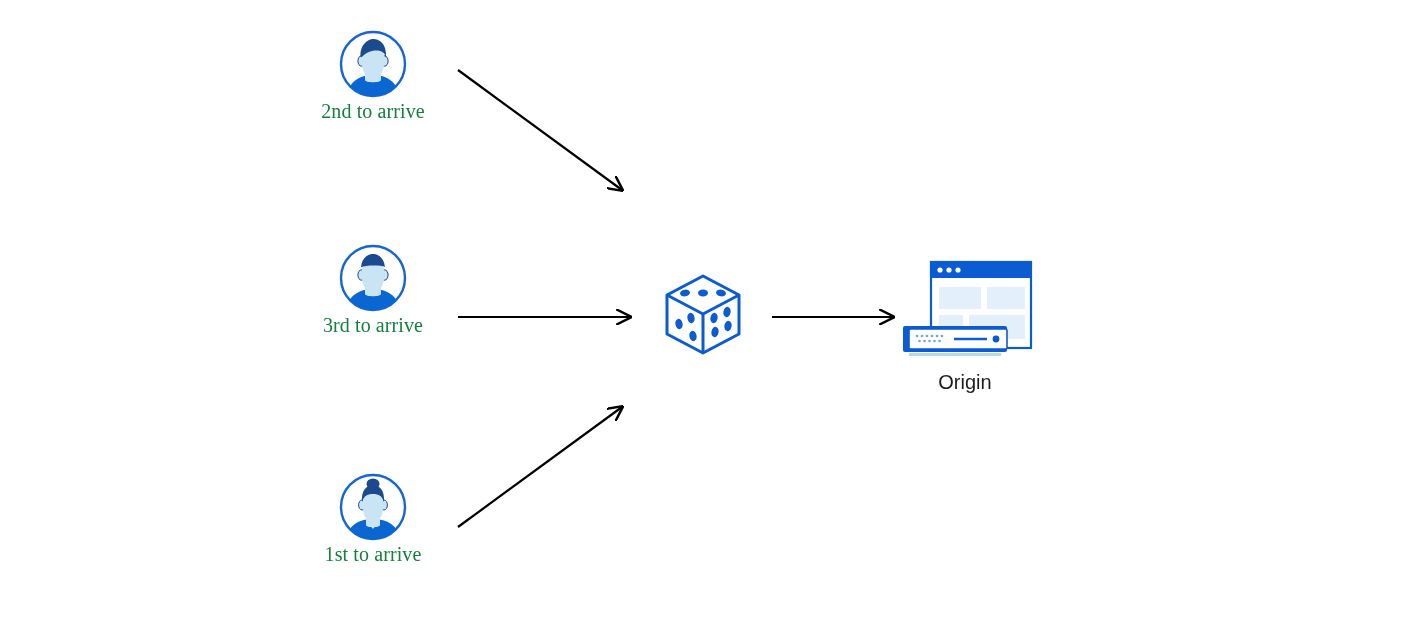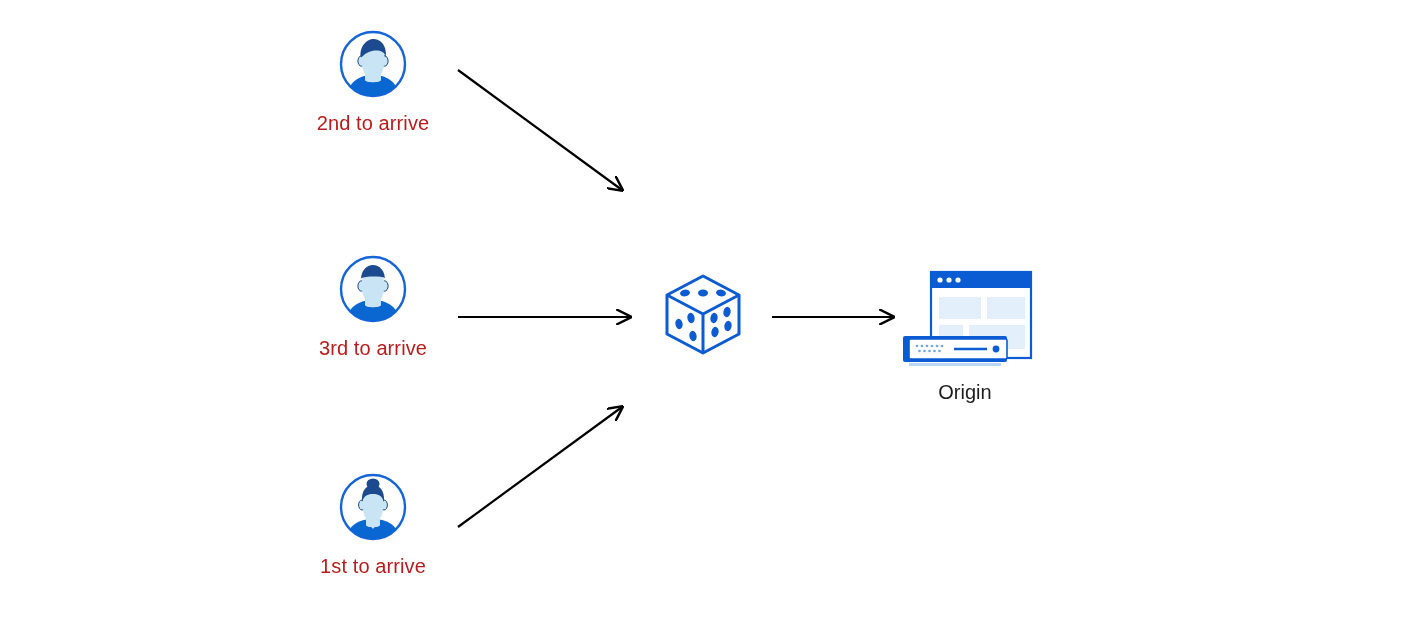--- a/index.html
+++ b/index.html
@@ -25,26 +25,25 @@
     display: flex;
     flex-direction: column;
     align-items: center;
   }
   .avatar-wrap {
     width: 72px;
     height: 72px;
     position: relative;
   }
   .node-label {
-    margin-top: 12px;
     font-size: 20px;
-    color: #b91c1c;
+    color: #15803d;
     white-space: nowrap;
     letter-spacing: 0.1px;
-    font-family: Liberation Sans, sans-serif;
+    font-family: Liberation Serif, serif;
   }
   .origin-node {
     position: absolute;
     display: flex;
     flex-direction: column;
     align-items: center;
   }
   .origin-art {
     width: 140px;
     height: 105px;
@@ -102,21 +101,21 @@
           <ellipse cx="24.5" cy="33" rx="3.6" ry="5.2" fill="#c9e4f5" stroke="#1b4a8f" stroke-width="1"></ellipse>
           <ellipse cx="47.5" cy="33" rx="3.6" ry="5.2" fill="#c9e4f5" stroke="#1b4a8f" stroke-width="1"></ellipse>
           <path d="M25 28 C25 17 47 17 47 28 L47 36 C47 45 41 50 36 50 C31 50 25 45 25 36 Z" fill="#c9e4f5"></path>
           <path d="M23.5 29 C22.5 16 32 11 36 11 C42 11 50 15 49 30 C48 25 45 23 41 22.5 C36 22 30 24 27 27 C25.5 28.4 24.3 29.6 23.5 29 Z" fill="#1b4a8f"></path>
         </g>
       </svg>
     </div>
     <div class="node-label">2nd to arrive</div>
   </div>
 
-  <div class="node" style="left:300px; top:253px; width:146px;">
+  <div class="node" style="left:300px; top:242px; width:146px;">
     <div class="avatar-wrap">
       <svg viewBox="0 0 72 72" width="72" height="72">
         <defs>
             <clipPath id="clipMid">
               <circle cx="36" cy="36" r="32"></circle>
             </clipPath>
           </defs>
         <circle cx="36" cy="36" r="32" fill="#ffffff" stroke="#1565d8" stroke-width="2.4"></circle>
         <g clip-path="url(#clipMid)">
           <path d="M9 72 C9 55 21 47 36 47 C51 47 63 55 63 72 Z" fill="#0a66d0"></path>
@@ -172,21 +171,21 @@
         <ellipse cx="34" cy="50" rx="3.6" ry="5.2" transform="rotate(-12 34 50)"></ellipse>
         <ellipse cx="36" cy="68" rx="3.6" ry="5.2" transform="rotate(-12 36 68)"></ellipse>
         <ellipse cx="57" cy="50" rx="3.6" ry="5.2" transform="rotate(12 57 50)"></ellipse>
         <ellipse cx="70" cy="44" rx="3.6" ry="5.2" transform="rotate(12 70 44)"></ellipse>
         <ellipse cx="58" cy="64" rx="3.6" ry="5.2" transform="rotate(12 58 64)"></ellipse>
         <ellipse cx="71" cy="58" rx="3.6" ry="5.2" transform="rotate(12 71 58)"></ellipse>
       </g>
     </svg>
   </div>
 
-  <div class="origin-node" style="left:895px; top:268px; width:140px;">
+  <div class="origin-node" style="left:895px; top:258px; width:140px;">
     <div class="origin-art">
       <svg viewBox="0 0 140 105" width="140" height="105">
         <rect x="36" y="4" width="100" height="86" fill="#ffffff" stroke="#0b5bd3" stroke-width="2.2"></rect>
         <rect x="36" y="4" width="100" height="16" fill="#0b5bd3"></rect>
         <circle cx="45" cy="12" r="2.6" fill="#ffffff"></circle>
         <circle cx="54" cy="12" r="2.6" fill="#ffffff"></circle>
         <circle cx="63" cy="12" r="2.6" fill="#ffffff"></circle>
         <rect x="44" y="29" width="42" height="22" fill="#e3f0fb"></rect>
         <rect x="92" y="29" width="38" height="22" fill="#e3f0fb"></rect>
         <rect x="44" y="57" width="24" height="24" fill="#e3f0fb"></rect>

